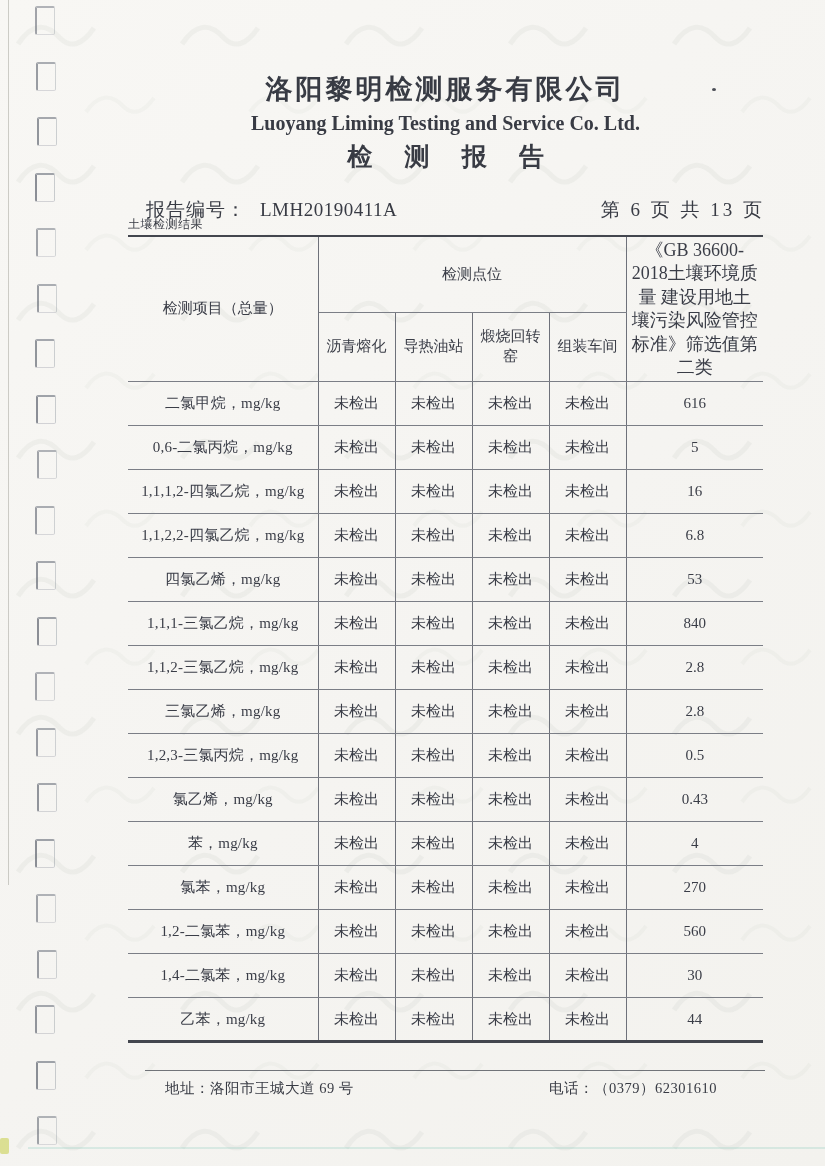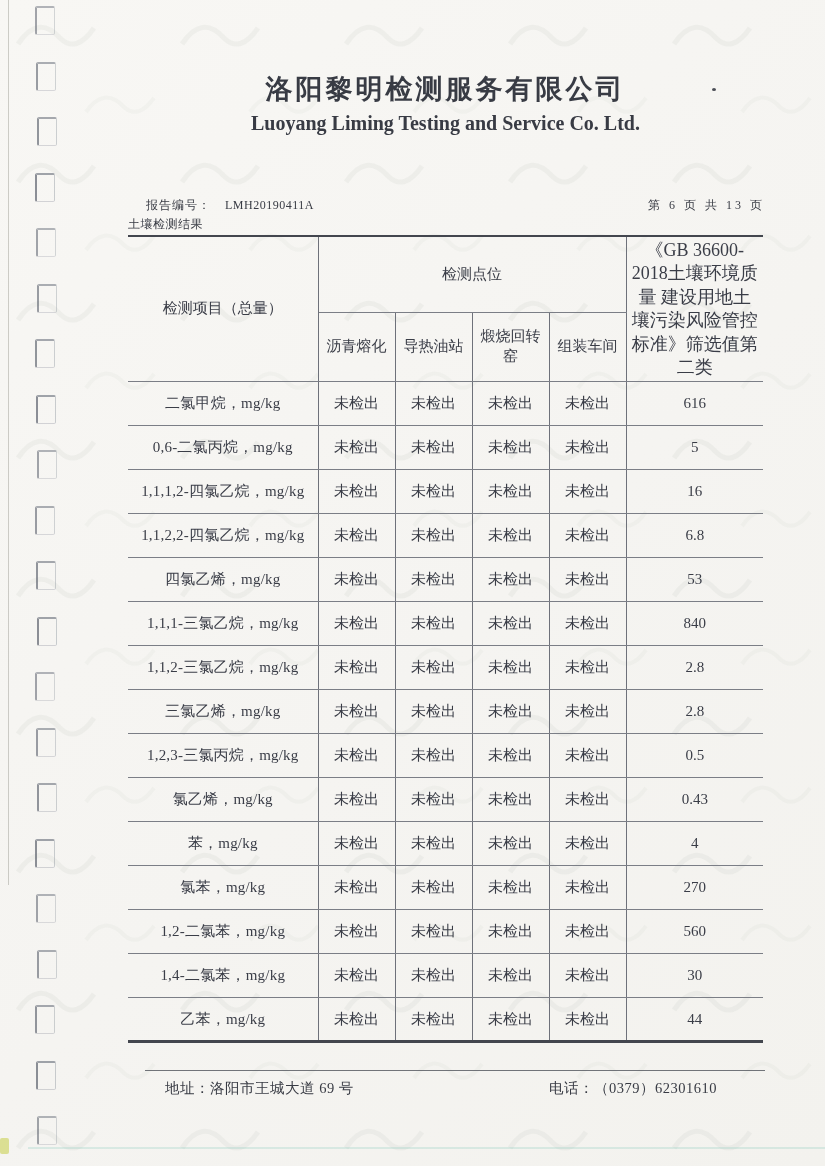--- a/index.html
+++ b/index.html
@@ -25,21 +25,21 @@
     border-bottom:1.5px solid rgba(148,154,164,0.4);
   }
   .content{position:absolute;left:0;top:0;width:825px;height:1166px;z-index:2;text-decoration:underline;}
 
   .doc-header{position:absolute;left:128px;top:74px;width:635px;text-align:center;}
   .company-cn{font-size:27px;font-weight:bold;letter-spacing:3px;line-height:1.15;}
   .company-en{font-size:20px;font-weight:bold;margin-top:7px;line-height:1.1;}
   .title-cn{font-size:25px;font-weight:bold;letter-spacing:13px;margin-top:9px;text-indent:13px;line-height:1.1;}
   .title-en{font-size:17px;font-weight:bold;margin-top:4px;line-height:1.1;}
 
-  .meta-row{position:absolute;left:146px;top:197px;width:619px;display:flex;justify-content:space-between;font-size:12px;}
+  .meta-row{position:absolute;left:146px;top:197px;width:619px;display:flex;justify-content:space-between;font-size:19px;}
   .report-no-label{letter-spacing:1px;}
   .report-no{margin-left:14px;letter-spacing:0.5px;}
   .page-indicator{letter-spacing:3px;}
   .section-title{position:absolute;left:128px;top:216px;font-size:12px;letter-spacing:0.5px;}
 
   table.report{
     position:absolute;left:128px;top:235px;width:635px;
     border-collapse:collapse;table-layout:fixed;
     font-size:15px;color:#3a3d47;
     border-top:2.5px solid #43464e;
@@ -109,20 +109,21 @@
       <div class="hole" style="top: 1005px; left: 35px; opacity: 0.87;"></div>
       <div class="hole" style="top: 1060.5px; left: 36px; opacity: 0.93;"></div>
       <div class="hole" style="top: 1116px; left: 37px; opacity: 0.75;"></div>
     </div>
 
   <div class="content">
 
     <div class="doc-header">
       <div class="company-cn">洛阳黎明检测服务有限公司</div>
       <div class="company-en">Luoyang Liming Testing and Service Co. Ltd.</div>
+      <div class="title-cn">检 测 报 告</div>
     </div>
 
     <div class="meta-row">
       <span>
         <span class="report-no-label">报告编号：</span><span class="report-no">LMH20190411A</span>
       </span>
       <span class="page-indicator">第 6 页 共 13 页</span>
     </div>
 
     <div class="section-title">土壤检测结果</div>

